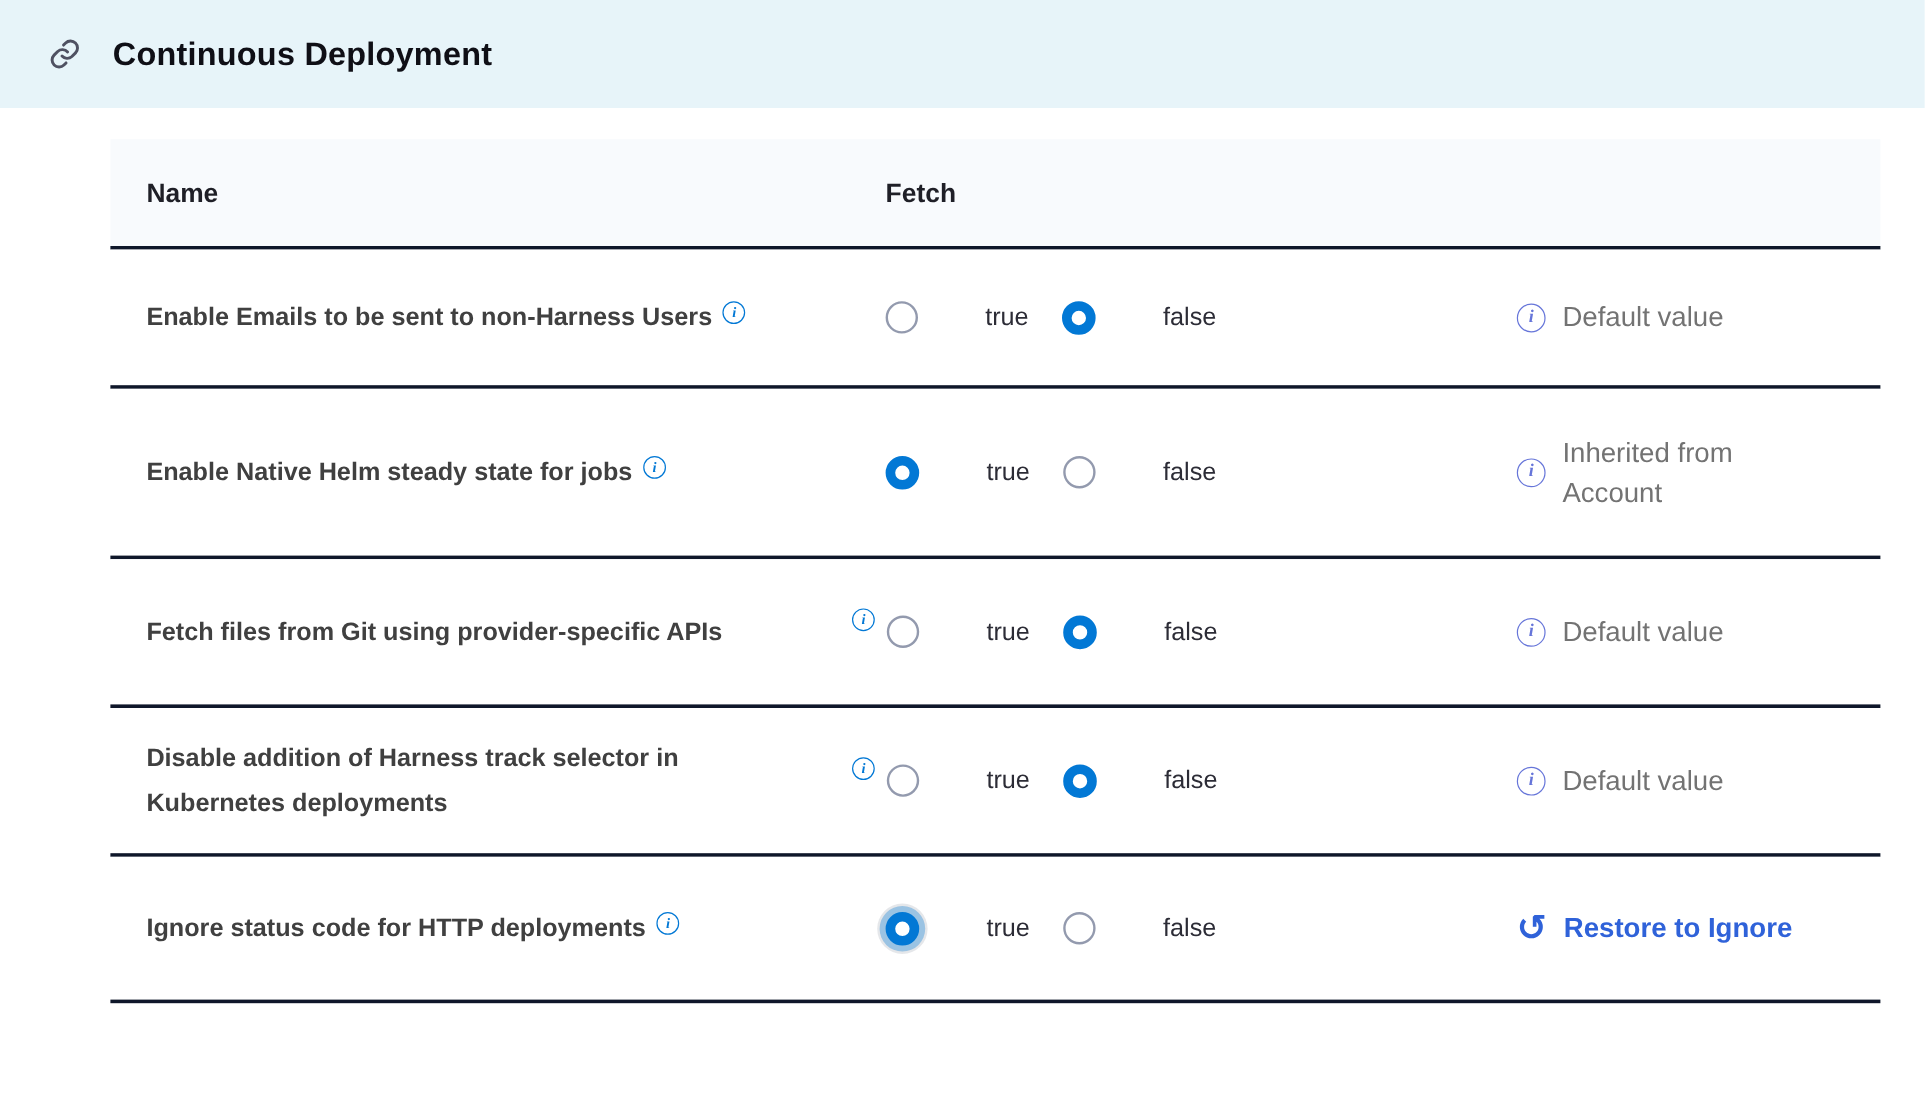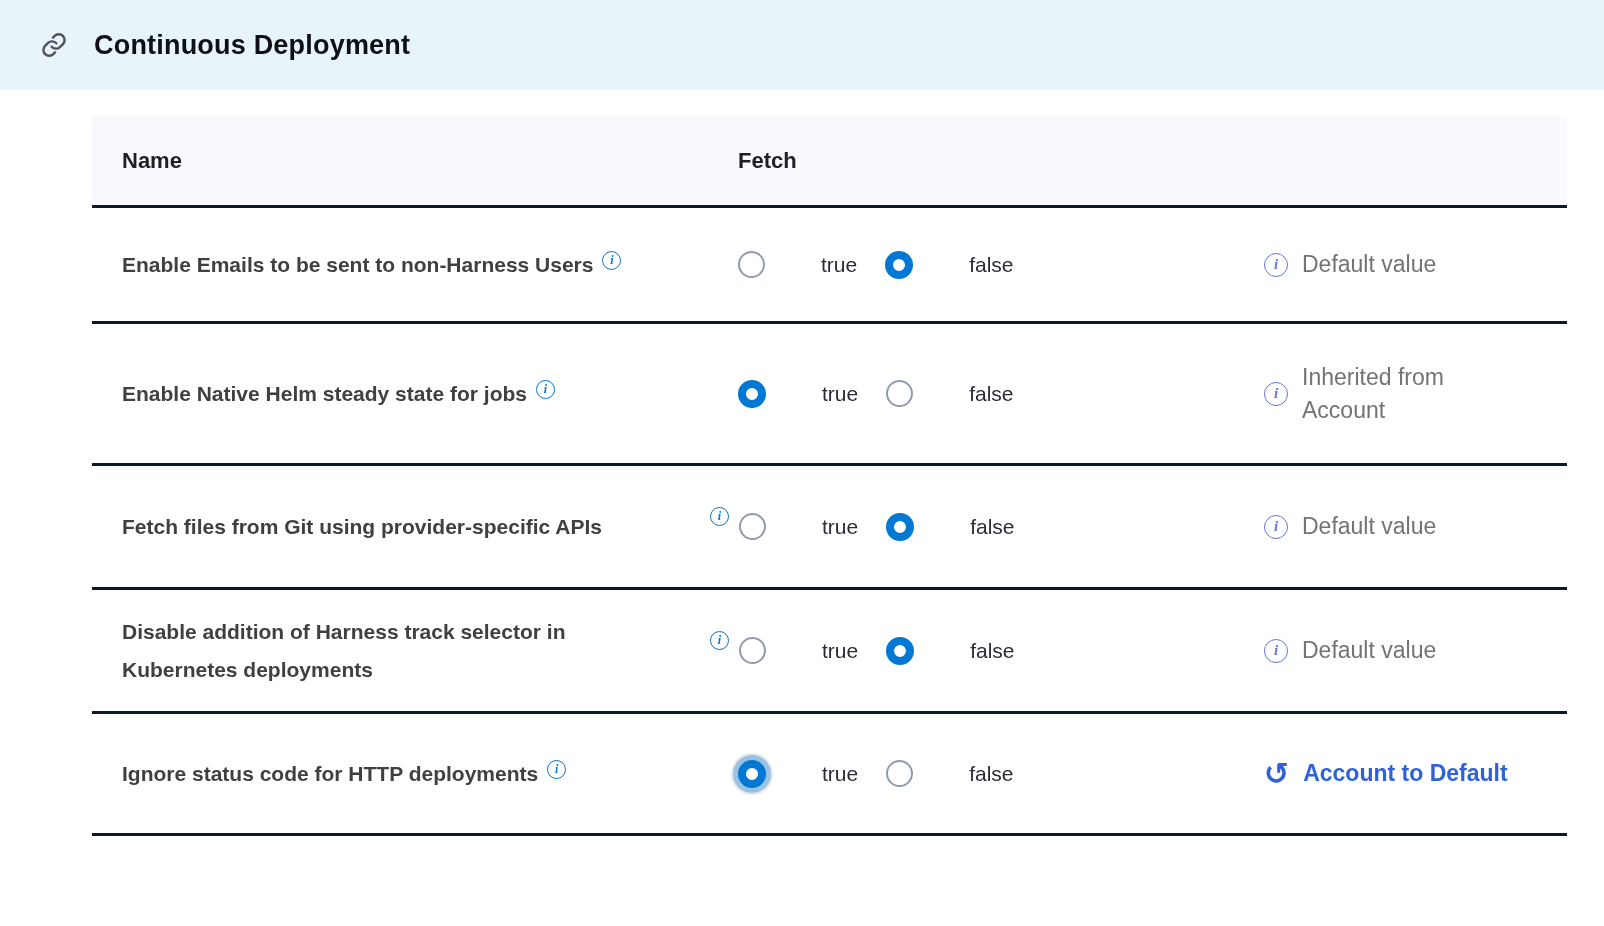--- a/index.html
+++ b/index.html
@@ -194,17 +194,17 @@
         <span class="radio checked focused"></span>
         <span class="radio-label">true</span>
       </span>
       <span class="opt">
         <span class="radio"></span>
         <span class="radio-label">false</span>
       </span>
     </div>
     <div class="status-cell">
       <span class="restore-icon">↺</span>
-      <span class="status-text restore-text">Account to Default</span>
+      <span class="status-text restore-text">Restore to Ignore</span>
     </div>
   </div>
 
 </div>
 
 </body></html>

